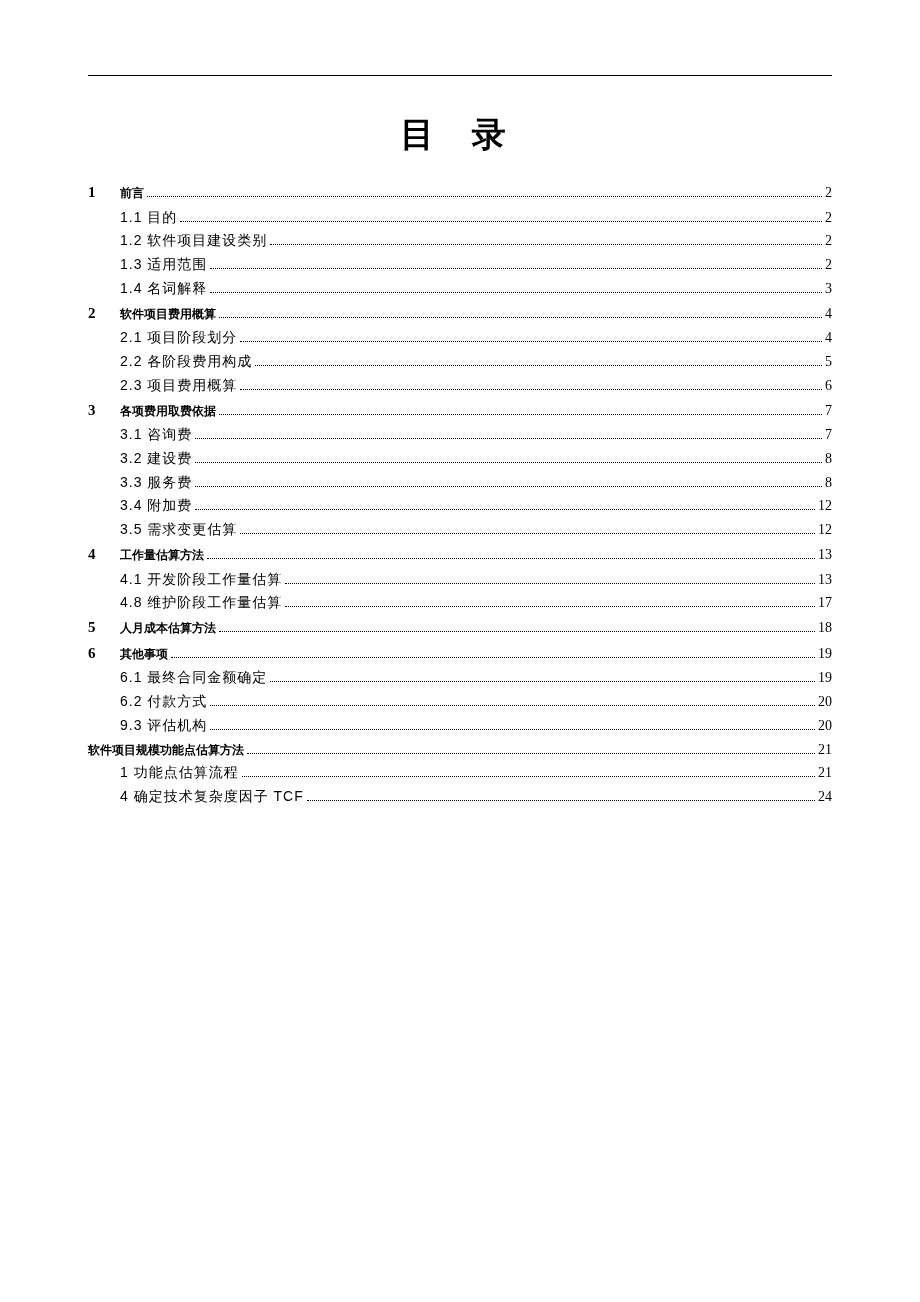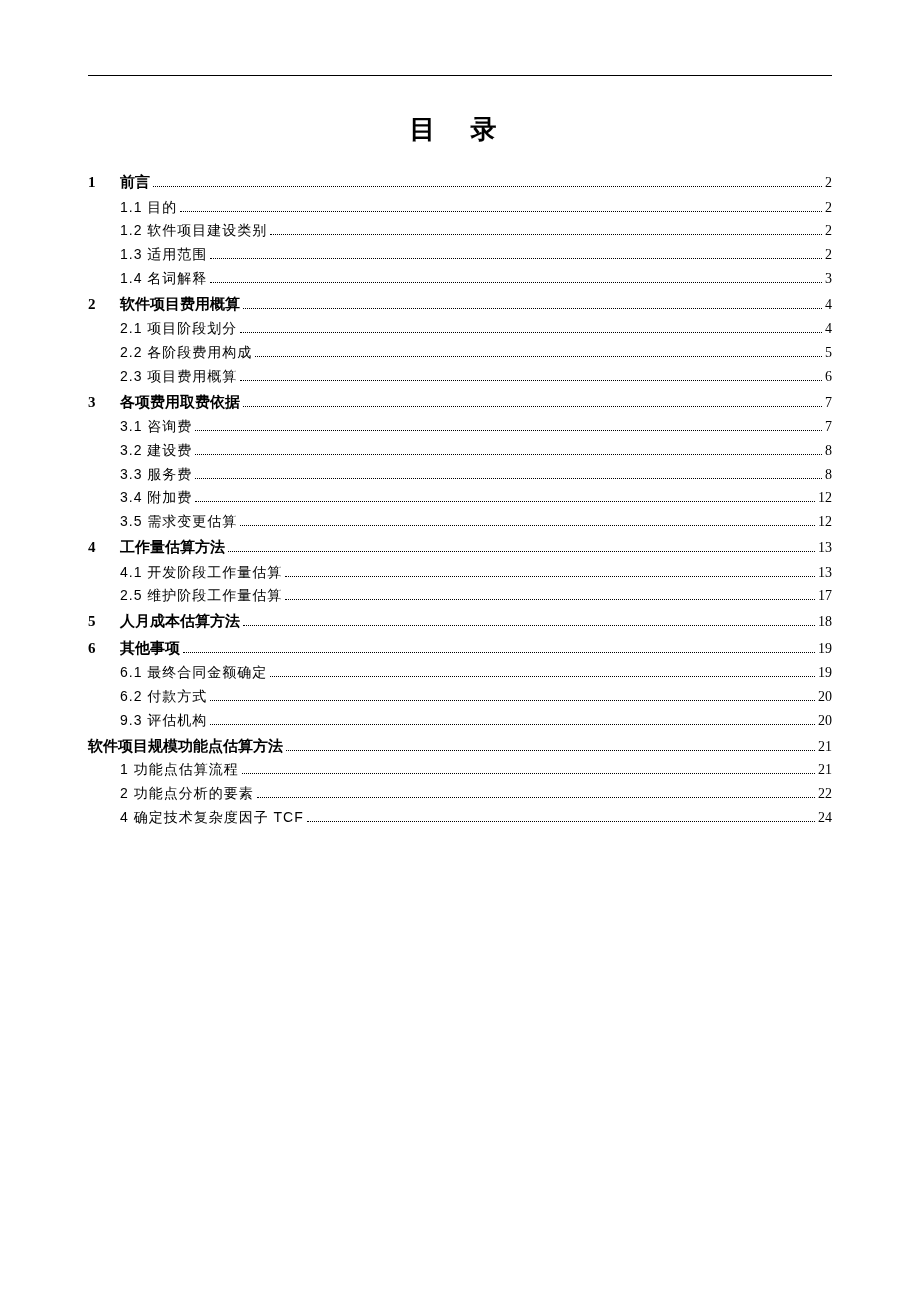--- a/index.html
+++ b/index.html
@@ -13,21 +13,21 @@
       color: #000;
     }
     .top-rule {
       border-top: 1px solid #000;
       width: 100%;
       margin-bottom: 36px;
     }
     .toc-title {
       font-family: "SimHei", "黑体", sans-serif;
       text-align: center;
-      font-size: 26px;
+      font-size: 34px;
       font-weight: 600;
       letter-spacing: 14px;
       margin-bottom: 22px;
     }
     .toc { width: 100%; }
     .toc-row {
       display: flex;
       align-items: baseline;
       line-height: 1.7;
       white-space: nowrap;
@@ -36,21 +36,21 @@
       width: 32px;
       flex: 0 0 32px;
       font-family: "Times New Roman", serif;
       font-weight: bold;
       font-size: 15px;
     }
     .entry-label { flex: 0 0 auto; }
     .entry-label.level0 {
       font-family: Liberation Sans, sans-serif;
       font-weight: 600;
-      font-size: 15px;
+      font-size: 12px;
     }
     .entry-label.level1 {
       font-family: Liberation Sans, sans-serif;
       font-size: 14px;
       letter-spacing: 1px;
     }
     .dots {
       flex: 1 1 auto;
       border-bottom: 1.5px dotted #000;
       margin: 0 3px 4px 3px;
@@ -167,21 +167,21 @@
       <span class="pagenum">13</span>
     </div>
     <div class="toc-row">
       <span class="num-col"></span>
       <span class="entry-label level1">4.1 开发阶段工作量估算</span>
       <span class="dots"></span>
       <span class="pagenum">13</span>
     </div>
     <div class="toc-row">
       <span class="num-col"></span>
-      <span class="entry-label level1">2.5 维护阶段工作量估算</span>
+      <span class="entry-label level1">4.8 维护阶段工作量估算</span>
       <span class="dots"></span>
       <span class="pagenum">17</span>
     </div>
     <div class="toc-row">
       <span class="num-col">5</span>
       <span class="entry-label level0">人月成本估算方法</span>
       <span class="dots"></span>
       <span class="pagenum">18</span>
     </div>
     <div class="toc-row">
@@ -212,26 +212,20 @@
       <span class="num-col"></span>
       <span class="entry-label level0">软件项目规模功能点估算方法</span>
       <span class="dots"></span>
       <span class="pagenum">21</span>
     </div>
     <div class="toc-row">
       <span class="num-col"></span>
       <span class="entry-label level1">1 功能点估算流程</span>
       <span class="dots"></span>
       <span class="pagenum">21</span>
-    </div>
-    <div class="toc-row">
-      <span class="num-col"></span>
-      <span class="entry-label level1">2 功能点分析的要素</span>
-      <span class="dots"></span>
-      <span class="pagenum">22</span>
     </div>
     <div class="toc-row">
       <span class="num-col"></span>
       <span class="entry-label level1">4 确定技术复杂度因子 TCF</span>
       <span class="dots"></span>
       <span class="pagenum">24</span>
     </div>
   </div>
 
 </body></html>

